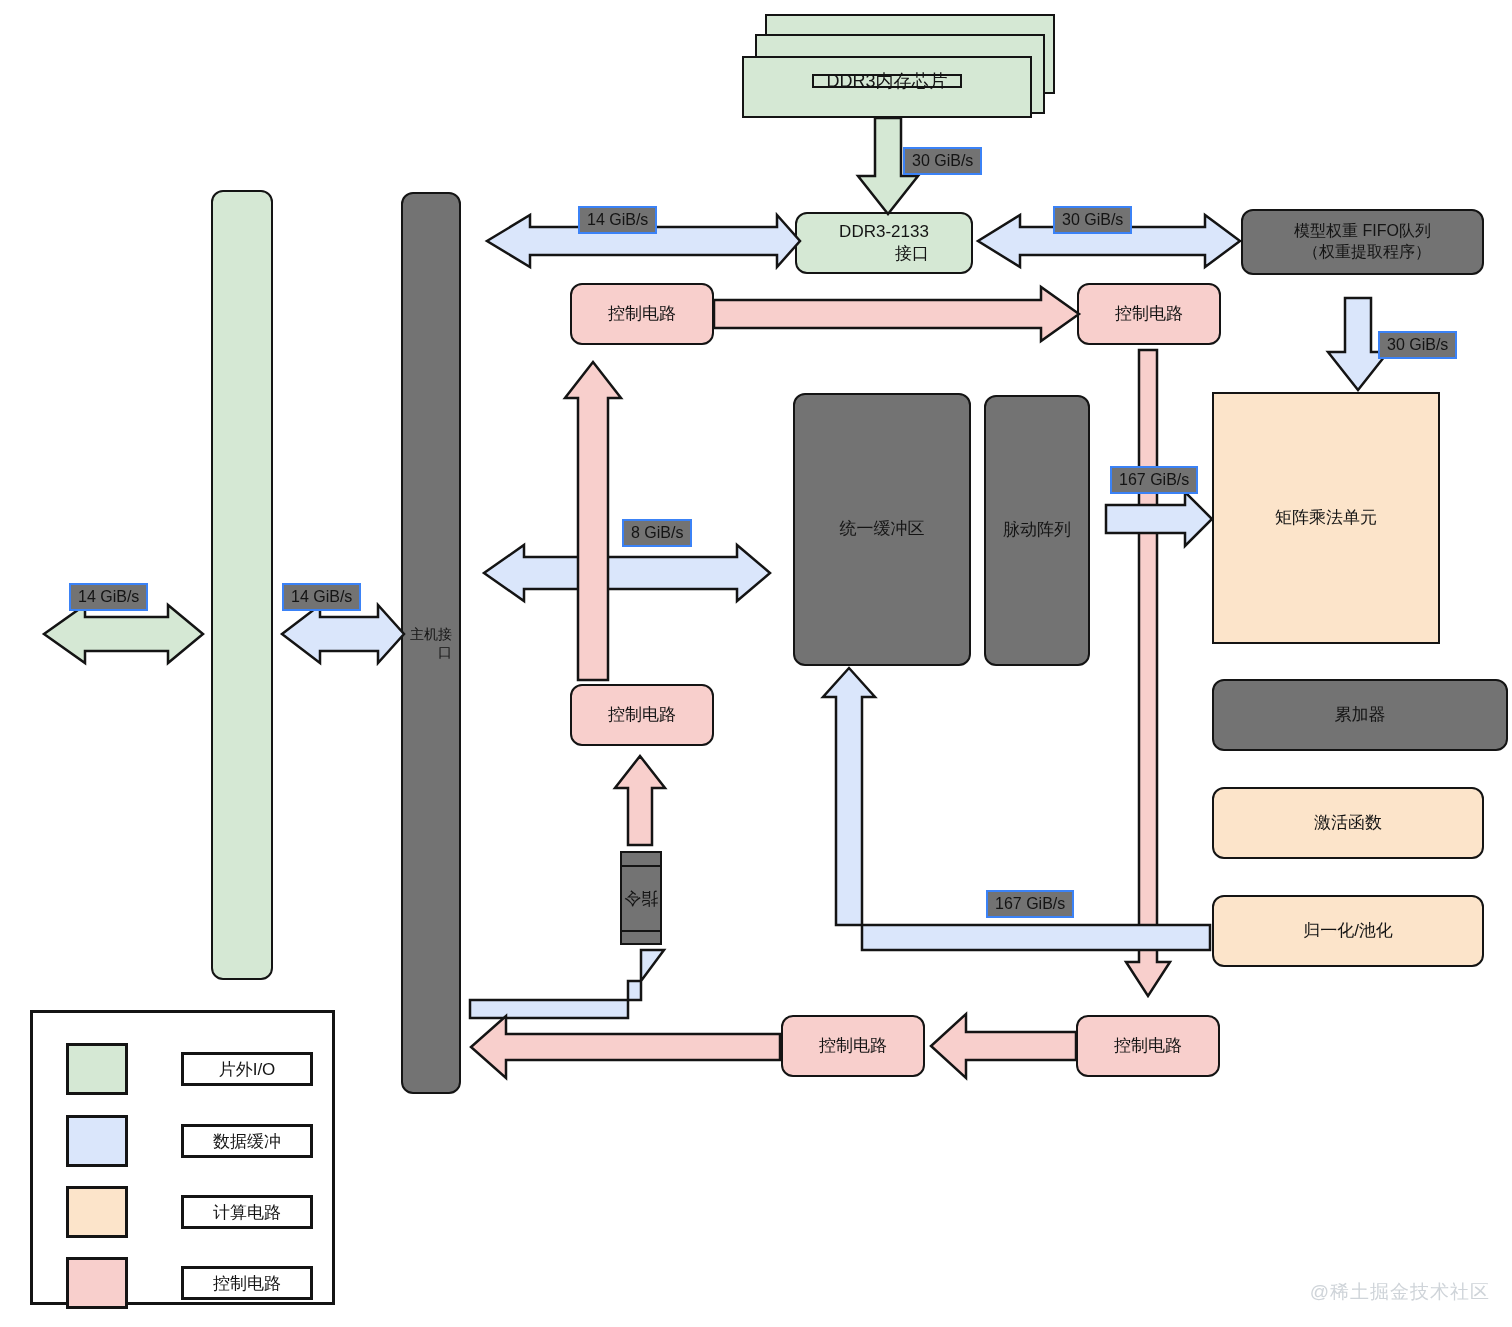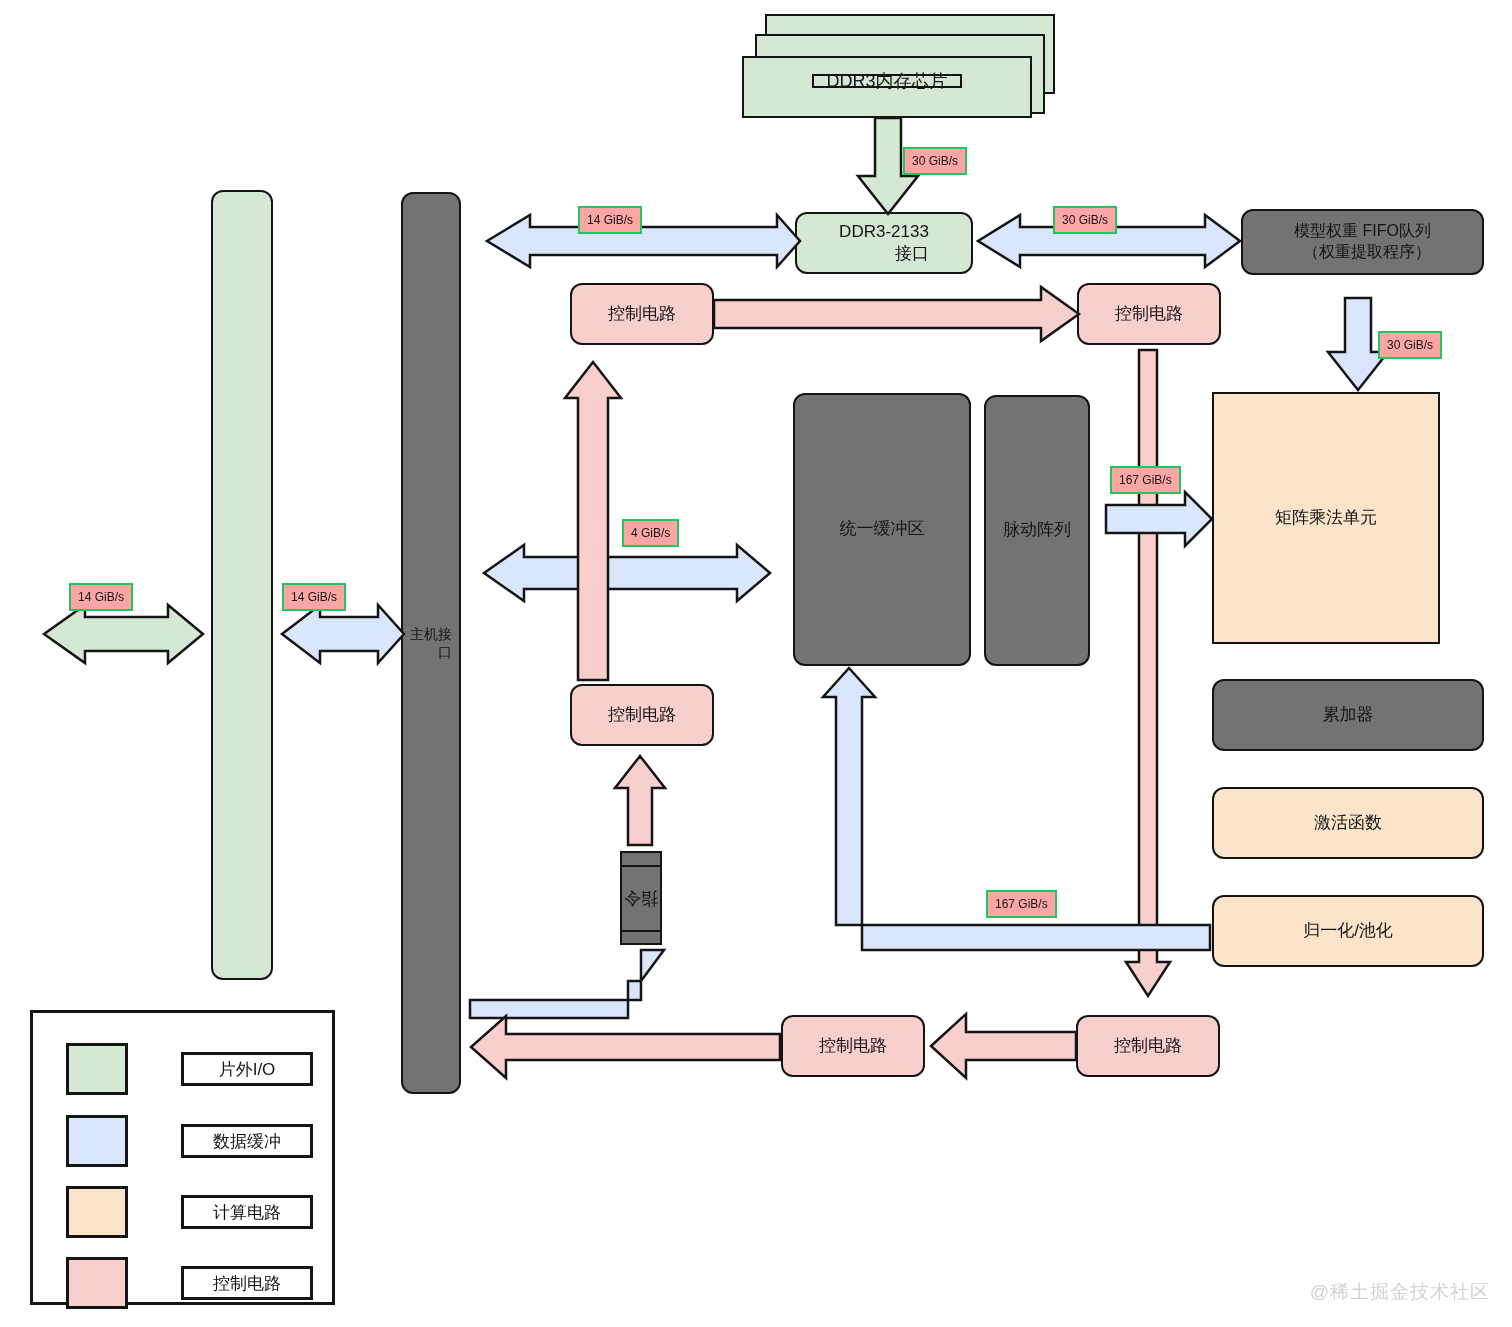--- a/index.html
+++ b/index.html
@@ -32,23 +32,23 @@
   .sq { border-radius: 0; }
   .green  { background: #d5e8d4; }
   .blue   { background: #737373; }
   .orange { background: #fce4ca; }
   .pink   { background: #f8cfcc; }
 
   
   .chip {
     position: absolute;
     box-sizing: border-box;
-    background: #fca5a5;
-    border: 2px solid #22c55e;
-    font-size: 12px;
+    background: #737373;
+    border: 2px solid #3b82f6;
+    font-size: 16px;
     color: #141414;
     display: flex;
     align-items: center;
     justify-content: center;
     padding: 1px 7px;
     white-space: nowrap;
     z-index: 30;
   }
 
   
@@ -169,21 +169,21 @@
   <div class="inner-label" style="left:812px; top:74px; width:150px; height:14px; z-index:4;">DDR3内存芯片</div>
 
   <div class="box rounded green" style="left:795px; top:212px; width:178px; height:62px;">DDR3-2133
 接口</div>
 
   <div class="box rounded blue" style="left:1241px; top:209px; width:243px; height:66px; font-size:16px;">模型权重 FIFO队列
 （权重提取程序）</div>
 
   <div class="box sq orange" style="left:1212px; top:392px; width:228px; height:252px;">矩阵乘法单元</div>
 
-  <div class="box rounded blue" style="left:1212px; top:679px; width:272px; height:72px;">累加器</div>
+  <div class="box rounded blue" style="left:1212px; top:679px; width:296px; height:72px;">累加器</div>
 
   <div class="box rounded orange" style="left:1212px; top:787px; width:272px; height:72px;">激活函数</div>
 
   <div class="box rounded orange" style="left:1212px; top:895px; width:272px; height:72px;">归一化/池化</div>
 
   <div class="box rounded blue" style="left:984px; top:395px; width:106px; height:271px;">脉动阵列</div>
 
   <div class="box rounded blue" style="left:793px; top:393px; width:178px; height:273px;">统一缓冲区</div>
 
   <div class="box rounded green" style="left:211px; top:190px; width:62px; height:790px;"></div>
@@ -212,21 +212,21 @@
   <div class="chip" style="left:578px; top:206px; height:28px;">14 GiB/s</div>
 
   <div class="chip" style="left:1053px; top:206px; height:28px;">30 GiB/s</div>
 
   <div class="chip" style="left:1378px; top:331px; height:28px;">30 GiB/s</div>
 
   <div class="chip" style="left:69px; top:583px; height:28px;">14 GiB/s</div>
 
   <div class="chip" style="left:282px; top:583px; height:28px;">14 GiB/s</div>
 
-  <div class="chip" style="left:622px; top:519px; height:28px;">4 GiB/s</div>
+  <div class="chip" style="left:622px; top:519px; height:28px;">8 GiB/s</div>
 
   <div class="chip" style="left:1110px; top:466px; height:28px;">167 GiB/s</div>
 
   <div class="chip" style="left:986px; top:890px; height:28px;">167 GiB/s</div>
 
   <div id="legend" style="left:22px; top:1010px; width:305px; height:295px;margin-left:8px;">
 
     <div class="sw" style="left:33px; top:30px; background:#d5e8d4;"></div>
     <div class="lg-label" style="left:148px; top:39px;">片外I/O</div>
 

